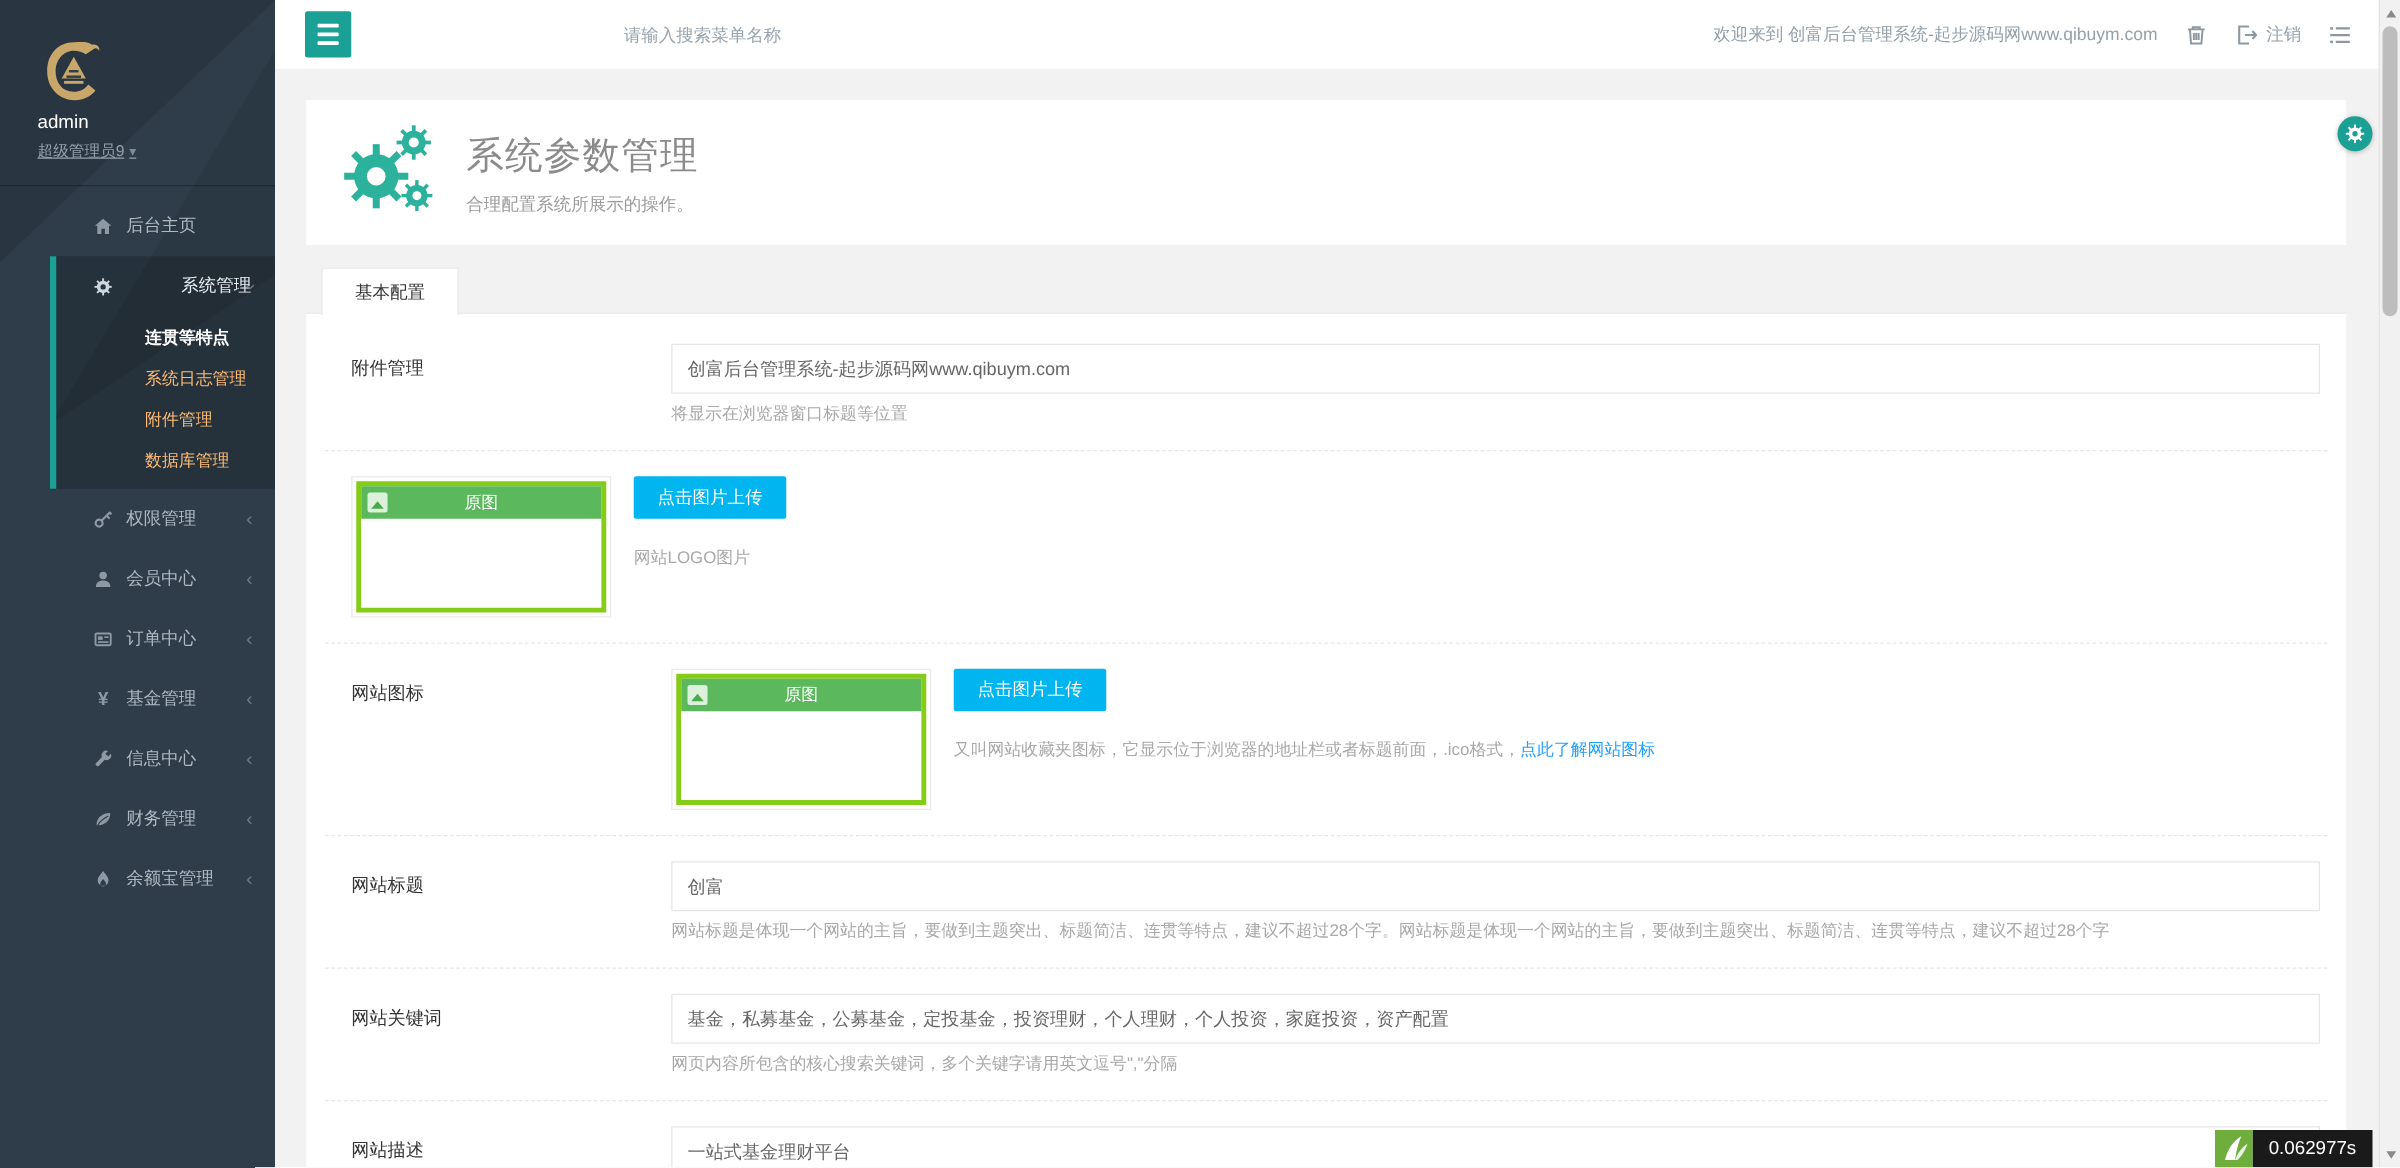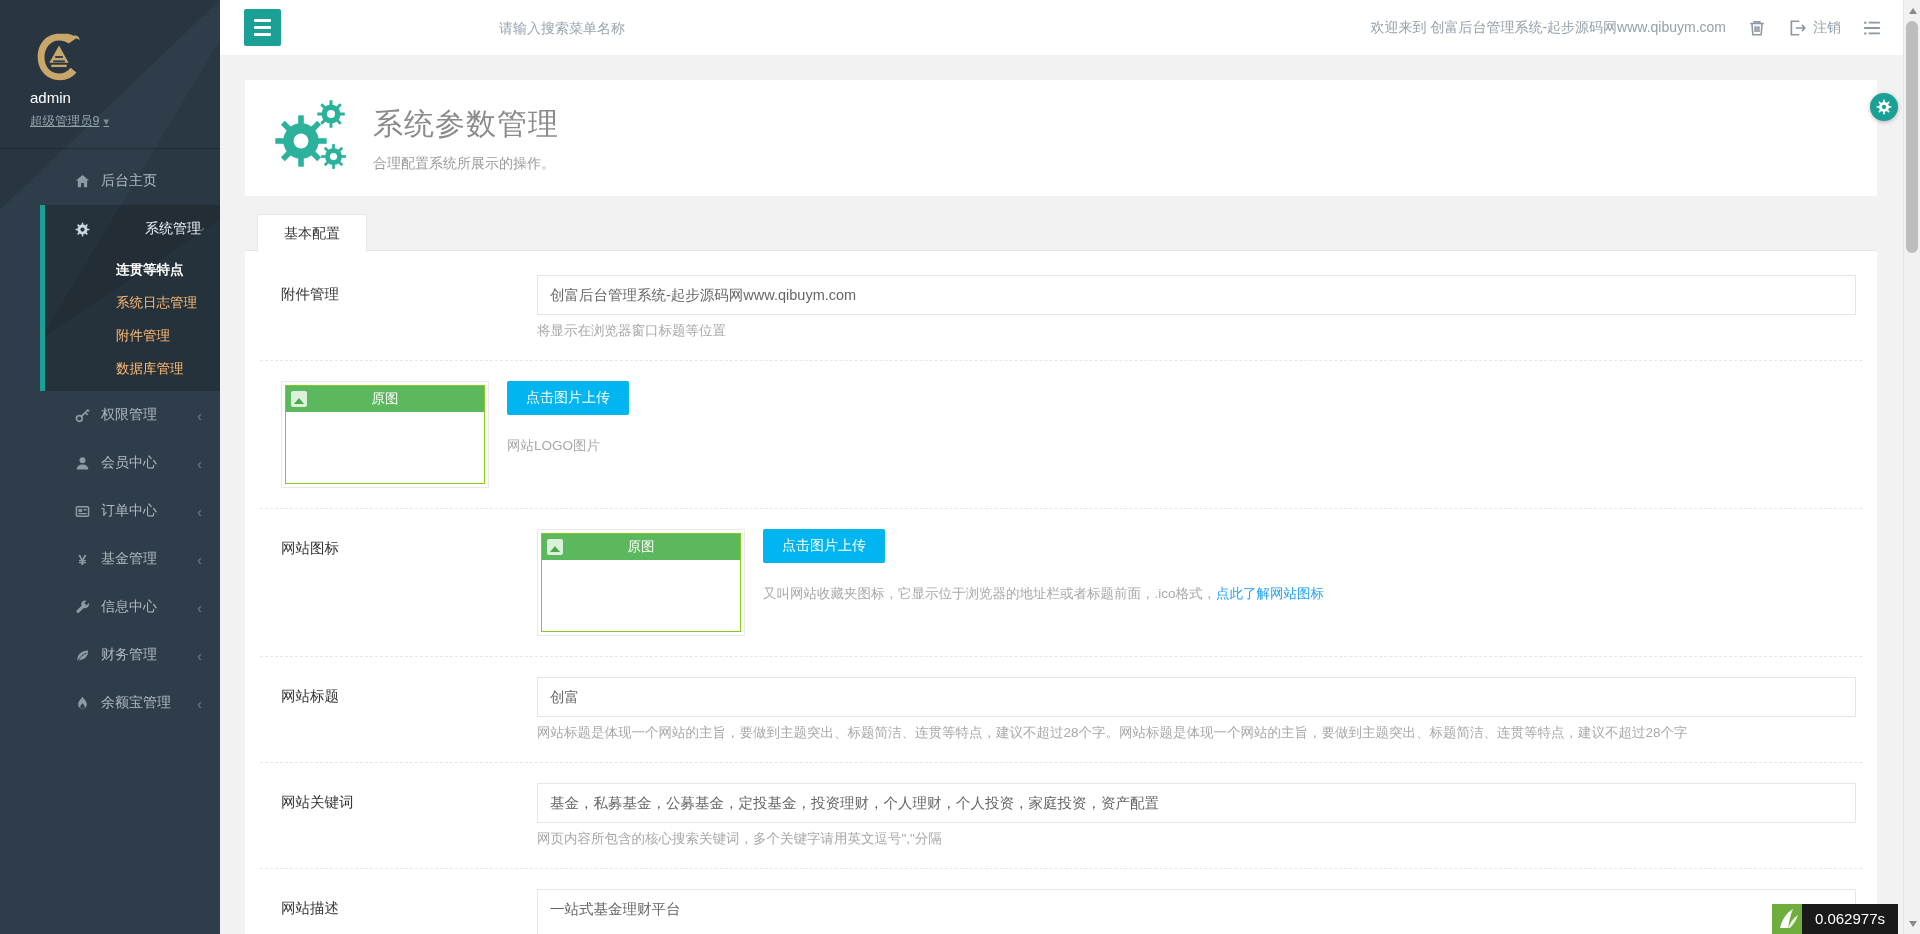--- a/index.html
+++ b/index.html
@@ -62,21 +62,21 @@
   .form-row { display:flex; padding:0 21px 0 36px; }
   .form-label { width:256px; flex:none; font-size:14.5px; color:#333; padding-top:10px; }
   .form-control { flex:1; }
   .text-input { width:100%; height:40px; border:1px solid #e6e6e6; padding:0 12px; font-size:14.5px; color:#666; outline:none; background:#fff; }
   .help-text { margin-top:7px; font-size:13.5px; color:#a8a8a8; }
   .help-link { color:#1e9fff; text-decoration:none; cursor:pointer; }
   .row-sep { border-top:1px dashed #e7e7e7; margin:20px 15px; }
 
   .uploader { display:flex; align-items:flex-start; }
   .preview-outer { width:208px; border:1px solid #e9e9e9; padding:3px; background:#fff; }
-  .preview-inner { border:1px solid #84cc16; }
+  .preview-inner { border:4px solid #84cc16; }
   .preview-bar { position:relative; height:26px; background:#5cb85c; color:#fff; font-size:13.5px; text-align:center; line-height:26px; }
   .broken-img { position:absolute; left:5px; top:5px; width:16px; height:16px; background:#f3fbf3; border-radius:2px; opacity:.85; }
   .broken-img::after { content:""; position:absolute; left:3px; bottom:3px; width:0; height:0; border-left:5px solid transparent; border-right:5px solid transparent; border-bottom:6px solid #49a747; }
   .preview-body { height:71px; background:#ffffff; }
   .upload-col { margin-left:18px; }
   .upload-btn { height:34px; padding:0 19px; background:#00b5f0; color:#ffffff; border:none; border-radius:2px; font-size:14px; cursor:pointer; }
   .upload-help { margin-top:22px; font-size:13.5px; color:#a8a8a8; }
   .desc-area { width:100%; height:90px; border:1px solid #e6e6e6; padding:10px 12px; font-size:14.5px; color:#666; outline:none; resize:none; font-family:"Liberation Sans","DejaVu Sans",sans-serif; }
 
   

